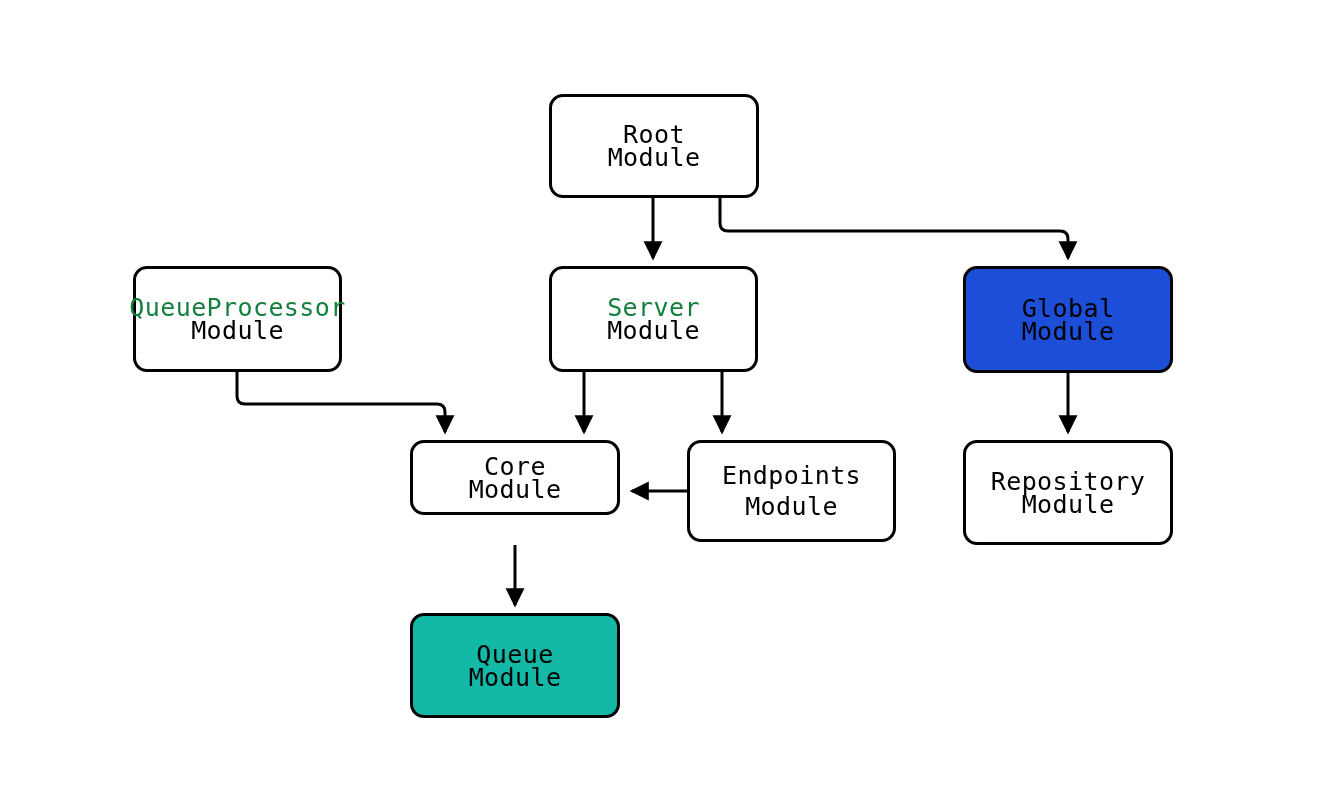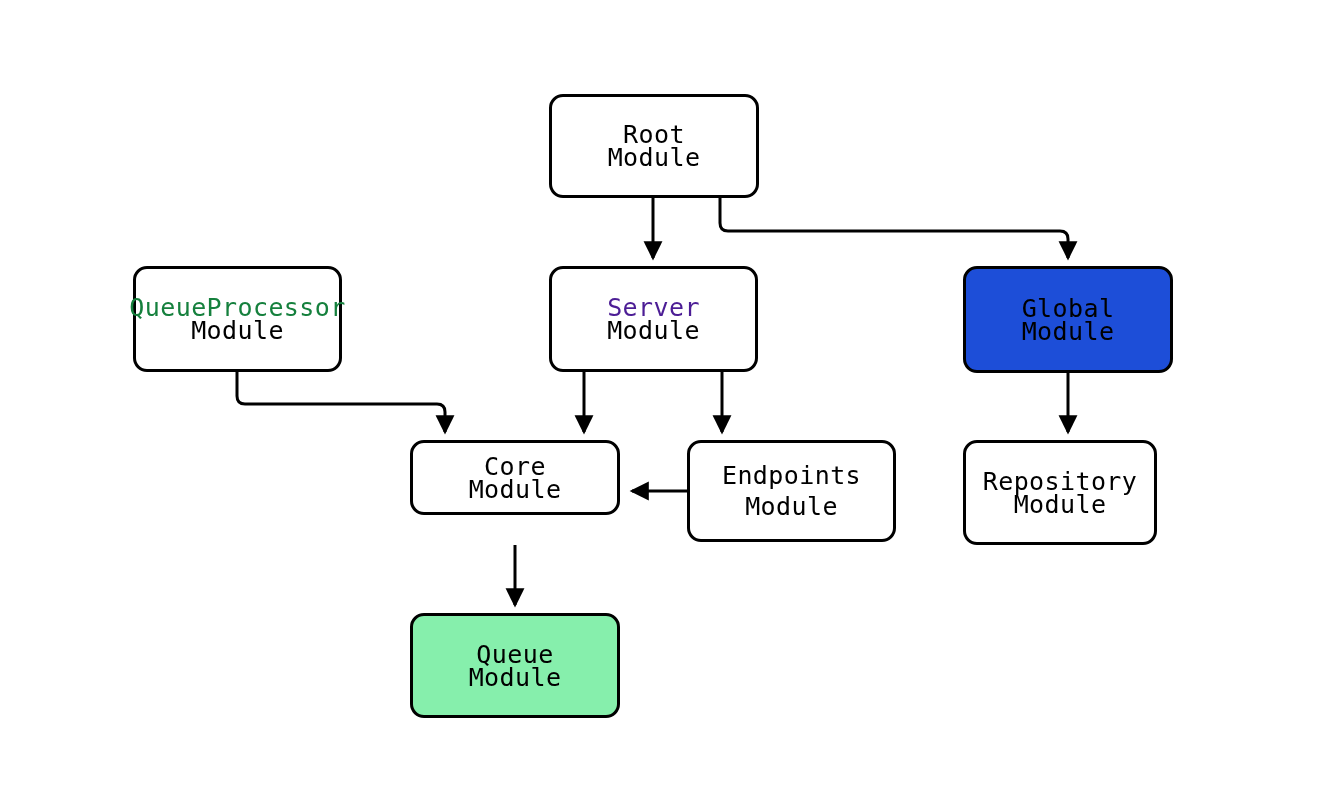--- a/index.html
+++ b/index.html
@@ -70,38 +70,38 @@
   <div id="nodes">
       <div class="node" style="left: 549px; top: 94px; width: 210px; height: 104px; border-color: rgb(0, 0, 0); border-width: 3px; background: rgb(255, 255, 255);">
         <div class="node-line" style="color: rgb(0, 0, 0);">Root</div>
         <div class="node-line" style="color: rgb(0, 0, 0);">Module</div>
       </div>
       <div class="node" style="left: 133px; top: 266px; width: 209px; height: 106px; border-color: rgb(0, 0, 0); border-width: 3px; background: rgb(255, 255, 255);">
         <div class="node-line" style="color: #15803d;">QueueProcessor</div>
         <div class="node-line" style="color: rgb(0, 0, 0);">Module</div>
       </div>
       <div class="node" style="left: 549px; top: 266px; width: 209px; height: 106px; border-color: rgb(0, 0, 0); border-width: 3px; background: rgb(255, 255, 255);">
-        <div class="node-line" style="color: #4c1d95;">Server</div>
+        <div class="node-line" style="color: #15803d;">Server</div>
         <div class="node-line" style="color: rgb(0, 0, 0);">Module</div>
       </div>
       <div class="node" style="left: 963px; top: 266px; width: 210px; height: 107px; border-color: rgb(0, 0, 0); border-width: 3px; background: #1d4ed8;">
         <div class="node-line" style="color: rgb(0, 0, 0);">Global</div>
         <div class="node-line" style="color: rgb(0, 0, 0);">Module</div>
       </div>
       <div class="node" style="left: 410px; top: 440px; width: 210px; height: 75px; border-color: rgb(0, 0, 0); border-width: 3px; background: rgb(255, 255, 255);">
         <div class="node-line" style="color: rgb(0, 0, 0);">Core</div>
         <div class="node-line" style="color: rgb(0, 0, 0);">Module</div>
       </div>
       <div class="node" style="left: 687px; top: 440px; width: 209px; height: 102px; border-color: rgb(0, 0, 0); border-width: 3px; background: rgb(255, 255, 255); gap: 8px;">
         <div class="node-line" style="color: rgb(0, 0, 0);">Endpoints</div>
         <div class="node-line" style="color: rgb(0, 0, 0);">Module</div>
       </div>
-      <div class="node" style="left: 963px; top: 440px; width: 194px; height: 105px; border-color: rgb(0, 0, 0); border-width: 3px; background: rgb(255, 255, 255);">
+      <div class="node" style="left: 963px; top: 440px; width: 210px; height: 105px; border-color: rgb(0, 0, 0); border-width: 3px; background: rgb(255, 255, 255);">
         <div class="node-line" style="color: rgb(0, 0, 0);">Repository</div>
         <div class="node-line" style="color: rgb(0, 0, 0);">Module</div>
       </div>
-      <div class="node" style="left: 410px; top: 613px; width: 210px; height: 105px; border-color: rgb(0, 0, 0); border-width: 3px; background: #86efac;">
+      <div class="node" style="left: 410px; top: 613px; width: 210px; height: 105px; border-color: rgb(0, 0, 0); border-width: 3px; background: #14b8a6;">
         <div class="node-line" style="color: rgb(0, 0, 0);">Queue</div>
         <div class="node-line" style="color: rgb(0, 0, 0);">Module</div>
       </div>
     </div>
 
 </div>
 
 </body></html>

